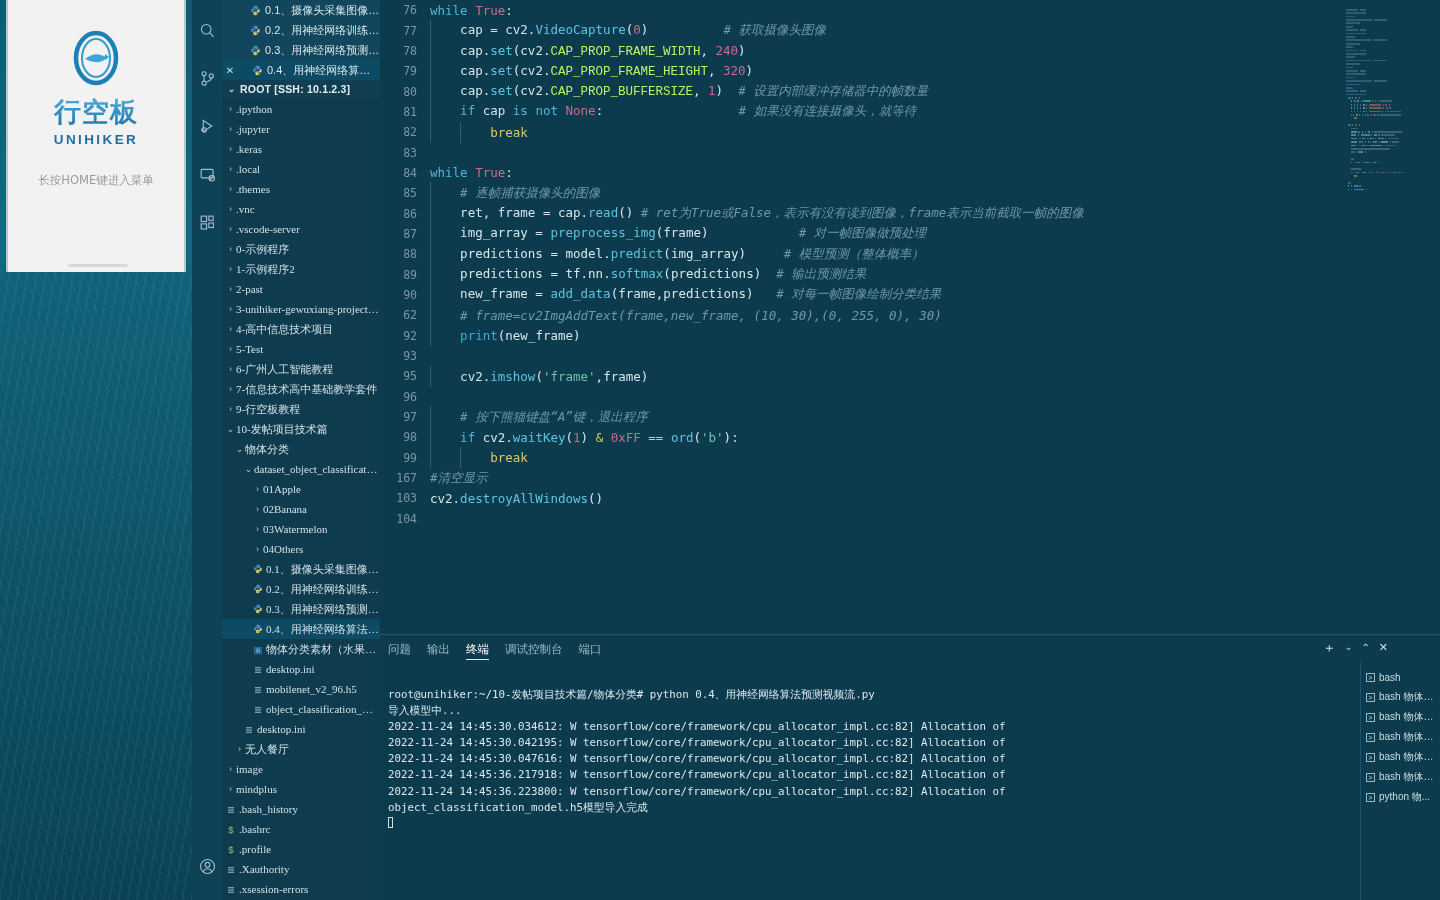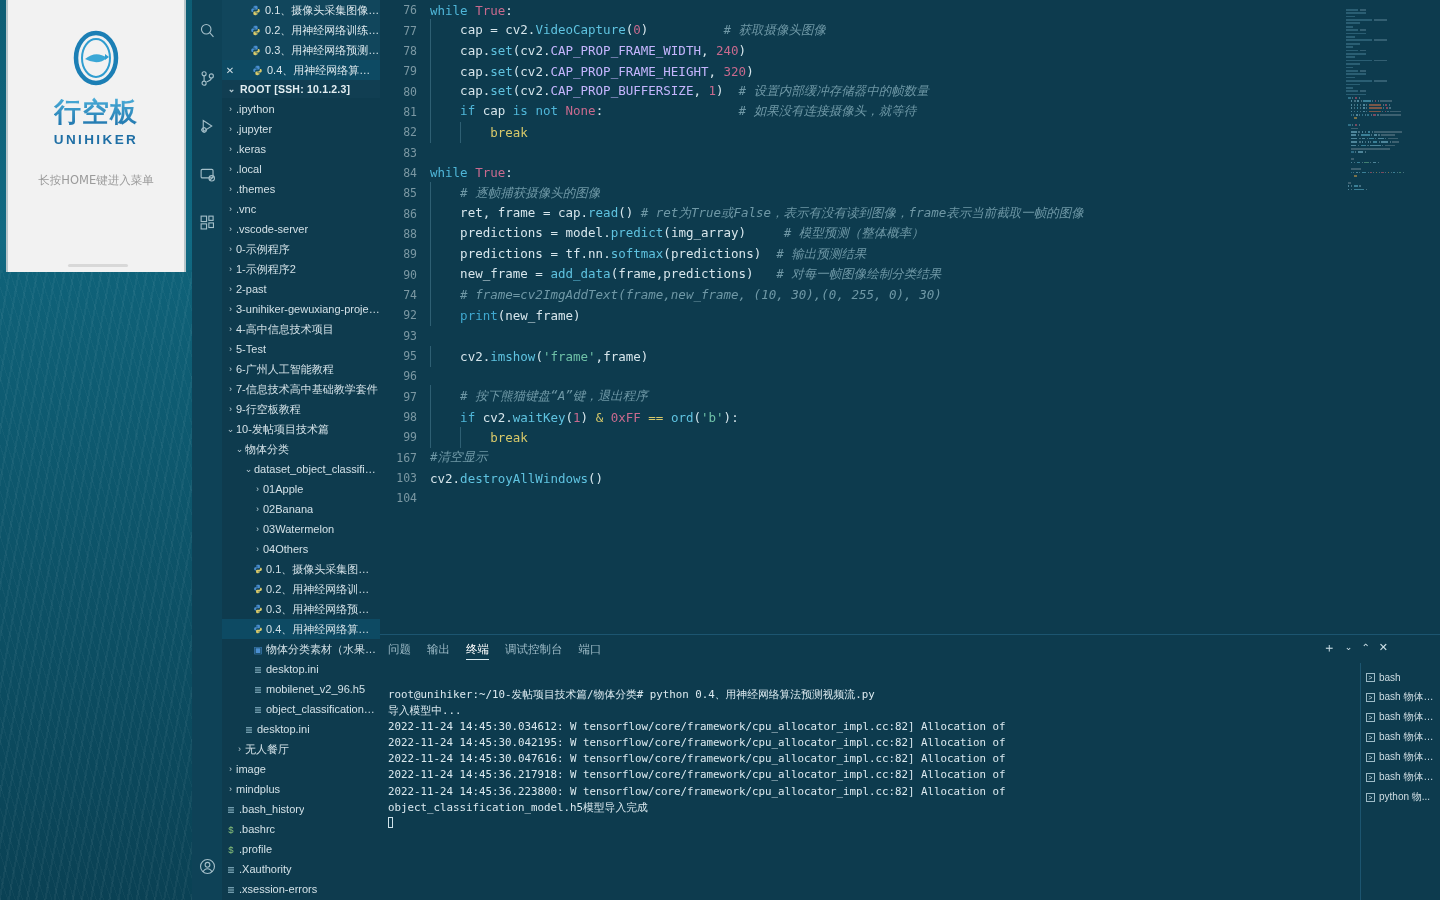--- a/index.html
+++ b/index.html
@@ -91,21 +91,21 @@
     height:20px; display:flex; align-items:center; white-space:nowrap;
     overflow:hidden; font-size:11px; color:#d2e0e6;
   }
   .t-row.selected { background:#0d4a63; }
   .chev { flex:0 0 11px; width:11px; text-align:center; font-size:9px; color:#b9ccd4; }
   .ficon { flex:0 0 12px; width:12px; text-align:center; font-size:9.5px; margin-right:2px; }
   .ficon.py svg{width:10px;height:10px;display:block;margin:0 auto;}
   .ficon.ini { color:#8fb9c9; }
   .ficon.docx { color:#4b8fd0; }
   .ficon.sh { color:#88c07a; }
-  .t-label { overflow:hidden; text-overflow:ellipsis; }
+  .t-label { overflow:hidden; text-overflow:ellipsis;font-family:Liberation Serif, serif; }
 
   
   .editor {
     position:absolute; left:380px; top:0; width:1060px; height:634px;
     background:#0d3b4e; overflow:hidden;
   }
   .code-area { position:absolute; left:0; top:0; width:960px; height:634px; }
   .cl {
     height:20.35px; display:flex; align-items:center; font-size:12.5px;
     font-family:"DejaVu Sans Mono", monospace; white-space:pre;
@@ -117,21 +117,21 @@
   .ctext { position:relative; padding-left:4px; }
   .ig { position:absolute; top:-3px; bottom:-3px; width:1px; background:#2e5f73; }
   .kw   { color:#4fb6d8; }
   .kw2  { color:#3fa8cf; }
   .fn   { color:#5fc3e0; }
   .var  { color:#d7e6ec; }
   .const{ color:#c96a8e; }
   .num  { color:#c96a8e; }
   .str  { color:#6fc2a8; }
   .cmt  { color:#6f98a6; font-style:italic; }
-  .prop { color:#c4b5fd; }
+  .prop { color:#bef264;font-family:Liberation Mono, monospace; }
   .op   { color:#d7e6ec; }
   .bi   { color:#d8c96a; }
 
   
   .minimap {
     position:absolute; right:18px; top:0; width:78px; height:634px;
     background:#0d3b4e; overflow:hidden;
   }
   .mm-line { height:3.4px; margin-left:2px; }
   .mm-seg { display:inline-block; height:1.7px; margin-right:1.5px; vertical-align:middle;}
@@ -526,24 +526,25 @@
         <div class="cl"><span class="lnum">77</span><span class="ctext"><span class="ig" style="left: 4px;"></span><span>    </span><span class="var">cap</span><span class="op"> = </span><span class="var">cv2</span><span class="op">.</span><span class="fn">VideoCapture</span><span class="op">(</span><span class="num">0</span><span class="op">)</span><span class="cmt">          # 获取摄像头图像</span></span></div>
         <div class="cl"><span class="lnum">78</span><span class="ctext"><span class="ig" style="left: 4px;"></span><span>    </span><span class="var">cap</span><span class="op">.</span><span class="fn">set</span><span class="op">(</span><span class="var">cv2</span><span class="op">.</span><span class="prop">CAP_PROP_FRAME_WIDTH</span><span class="op">, </span><span class="num">240</span><span class="op">)</span></span></div>
         <div class="cl"><span class="lnum">79</span><span class="ctext"><span class="ig" style="left: 4px;"></span><span>    </span><span class="var">cap</span><span class="op">.</span><span class="fn">set</span><span class="op">(</span><span class="var">cv2</span><span class="op">.</span><span class="prop">CAP_PROP_FRAME_HEIGHT</span><span class="op">, </span><span class="num">320</span><span class="op">)</span></span></div>
         <div class="cl"><span class="lnum">80</span><span class="ctext"><span class="ig" style="left: 4px;"></span><span>    </span><span class="var">cap</span><span class="op">.</span><span class="fn">set</span><span class="op">(</span><span class="var">cv2</span><span class="op">.</span><span class="prop">CAP_PROP_BUFFERSIZE</span><span class="op">, </span><span class="num">1</span><span class="op">)</span><span class="cmt">  # 设置内部缓冲存储器中的帧数量</span></span></div>
         <div class="cl"><span class="lnum">81</span><span class="ctext"><span class="ig" style="left: 4px;"></span><span>    </span><span class="kw">if</span><span class="op"> </span><span class="var">cap</span><span class="op"> </span><span class="kw">is</span><span class="op"> </span><span class="kw">not</span><span class="op"> </span><span class="const">None</span><span class="op">:</span><span class="cmt">                  # 如果没有连接摄像头，就等待</span></span></div>
         <div class="cl"><span class="lnum">82</span><span class="ctext"><span class="ig" style="left: 4px;"></span><span class="ig" style="left: 34px;"></span><span>        </span><span class="bi">break</span></span></div>
         <div class="cl"><span class="lnum">83</span><span class="ctext"><span></span></span></div>
         <div class="cl"><span class="lnum">84</span><span class="ctext"><span></span><span class="kw">while</span><span class="op"> </span><span class="const">True</span><span class="op">:</span></span></div>
         <div class="cl"><span class="lnum">85</span><span class="ctext"><span class="ig" style="left: 4px;"></span><span>    </span><span class="cmt"># 逐帧捕获摄像头的图像</span></span></div>
         <div class="cl"><span class="lnum">86</span><span class="ctext"><span class="ig" style="left: 4px;"></span><span>    </span><span class="var">ret, frame</span><span class="op"> = </span><span class="var">cap</span><span class="op">.</span><span class="fn">read</span><span class="op">()</span><span class="cmt"> # ret为True或False，表示有没有读到图像，frame表示当前截取一帧的图像</span></span></div>
+        <div class="cl"><span class="lnum">87</span><span class="ctext"><span class="ig" style="left: 4px;"></span><span>    </span><span class="var">img_array</span><span class="op"> = </span><span class="fn">preprocess_img</span><span class="op">(</span><span class="var">frame</span><span class="op">)</span><span class="cmt">            # 对一帧图像做预处理</span></span></div>
         <div class="cl"><span class="lnum">88</span><span class="ctext"><span class="ig" style="left: 4px;"></span><span>    </span><span class="var">predictions</span><span class="op"> = </span><span class="var">model</span><span class="op">.</span><span class="fn">predict</span><span class="op">(</span><span class="var">img_array</span><span class="op">)</span><span class="cmt">     # 模型预测（整体概率）</span></span></div>
         <div class="cl"><span class="lnum">89</span><span class="ctext"><span class="ig" style="left: 4px;"></span><span>    </span><span class="var">predictions</span><span class="op"> = </span><span class="var">tf</span><span class="op">.</span><span class="var">nn</span><span class="op">.</span><span class="fn">softmax</span><span class="op">(</span><span class="var">predictions</span><span class="op">)</span><span class="cmt">  # 输出预测结果</span></span></div>
         <div class="cl"><span class="lnum">90</span><span class="ctext"><span class="ig" style="left: 4px;"></span><span>    </span><span class="var">new_frame</span><span class="op"> = </span><span class="fn">add_data</span><span class="op">(</span><span class="var">frame,predictions</span><span class="op">)</span><span class="cmt">   # 对每一帧图像绘制分类结果</span></span></div>
-        <div class="cl"><span class="lnum">74</span><span class="ctext"><span class="ig" style="left: 4px;"></span><span>    </span><span class="cmt"># frame=cv2ImgAddText(frame,new_frame, (10, 30),(0, 255, 0), 30)</span></span></div>
+        <div class="cl"><span class="lnum">62</span><span class="ctext"><span class="ig" style="left: 4px;"></span><span>    </span><span class="cmt"># frame=cv2ImgAddText(frame,new_frame, (10, 30),(0, 255, 0), 30)</span></span></div>
         <div class="cl"><span class="lnum">92</span><span class="ctext"><span class="ig" style="left: 4px;"></span><span>    </span><span class="kw2">print</span><span class="op">(</span><span class="var">new_frame</span><span class="op">)</span></span></div>
         <div class="cl"><span class="lnum">93</span><span class="ctext"><span></span></span></div>
         <div class="cl"><span class="lnum">95</span><span class="ctext"><span class="ig" style="left: 4px;"></span><span>    </span><span class="var">cv2</span><span class="op">.</span><span class="fn">imshow</span><span class="op">(</span><span class="str">'frame'</span><span class="op">,</span><span class="var">frame</span><span class="op">)</span></span></div>
         <div class="cl"><span class="lnum">96</span><span class="ctext"><span></span></span></div>
         <div class="cl"><span class="lnum">97</span><span class="ctext"><span class="ig" style="left: 4px;"></span><span>    </span><span class="cmt"># 按下熊猫键盘“A”键，退出程序</span></span></div>
         <div class="cl"><span class="lnum">98</span><span class="ctext"><span class="ig" style="left: 4px;"></span><span>    </span><span class="kw">if</span><span class="op"> </span><span class="var">cv2</span><span class="op">.</span><span class="fn">waitKey</span><span class="op">(</span><span class="num">1</span><span class="op">) </span><span class="bi">&amp;</span><span class="op"> </span><span class="num">0xFF</span><span class="op"> </span><span class="bi">==</span><span class="op"> </span><span class="fn">ord</span><span class="op">(</span><span class="str">'b'</span><span class="op">):</span></span></div>
         <div class="cl"><span class="lnum">99</span><span class="ctext"><span class="ig" style="left: 4px;"></span><span class="ig" style="left: 34px;"></span><span>        </span><span class="bi">break</span></span></div>
         <div class="cl"><span class="lnum">167</span><span class="ctext"><span></span><span class="cmt">#清空显示</span></span></div>
         <div class="cl"><span class="lnum">103</span><span class="ctext"><span></span><span class="var">cv2</span><span class="op">.</span><span class="fn">destroyAllWindows</span><span class="op">()</span></span></div>
         <div class="cl"><span class="lnum">104</span><span class="ctext"><span></span></span></div>

